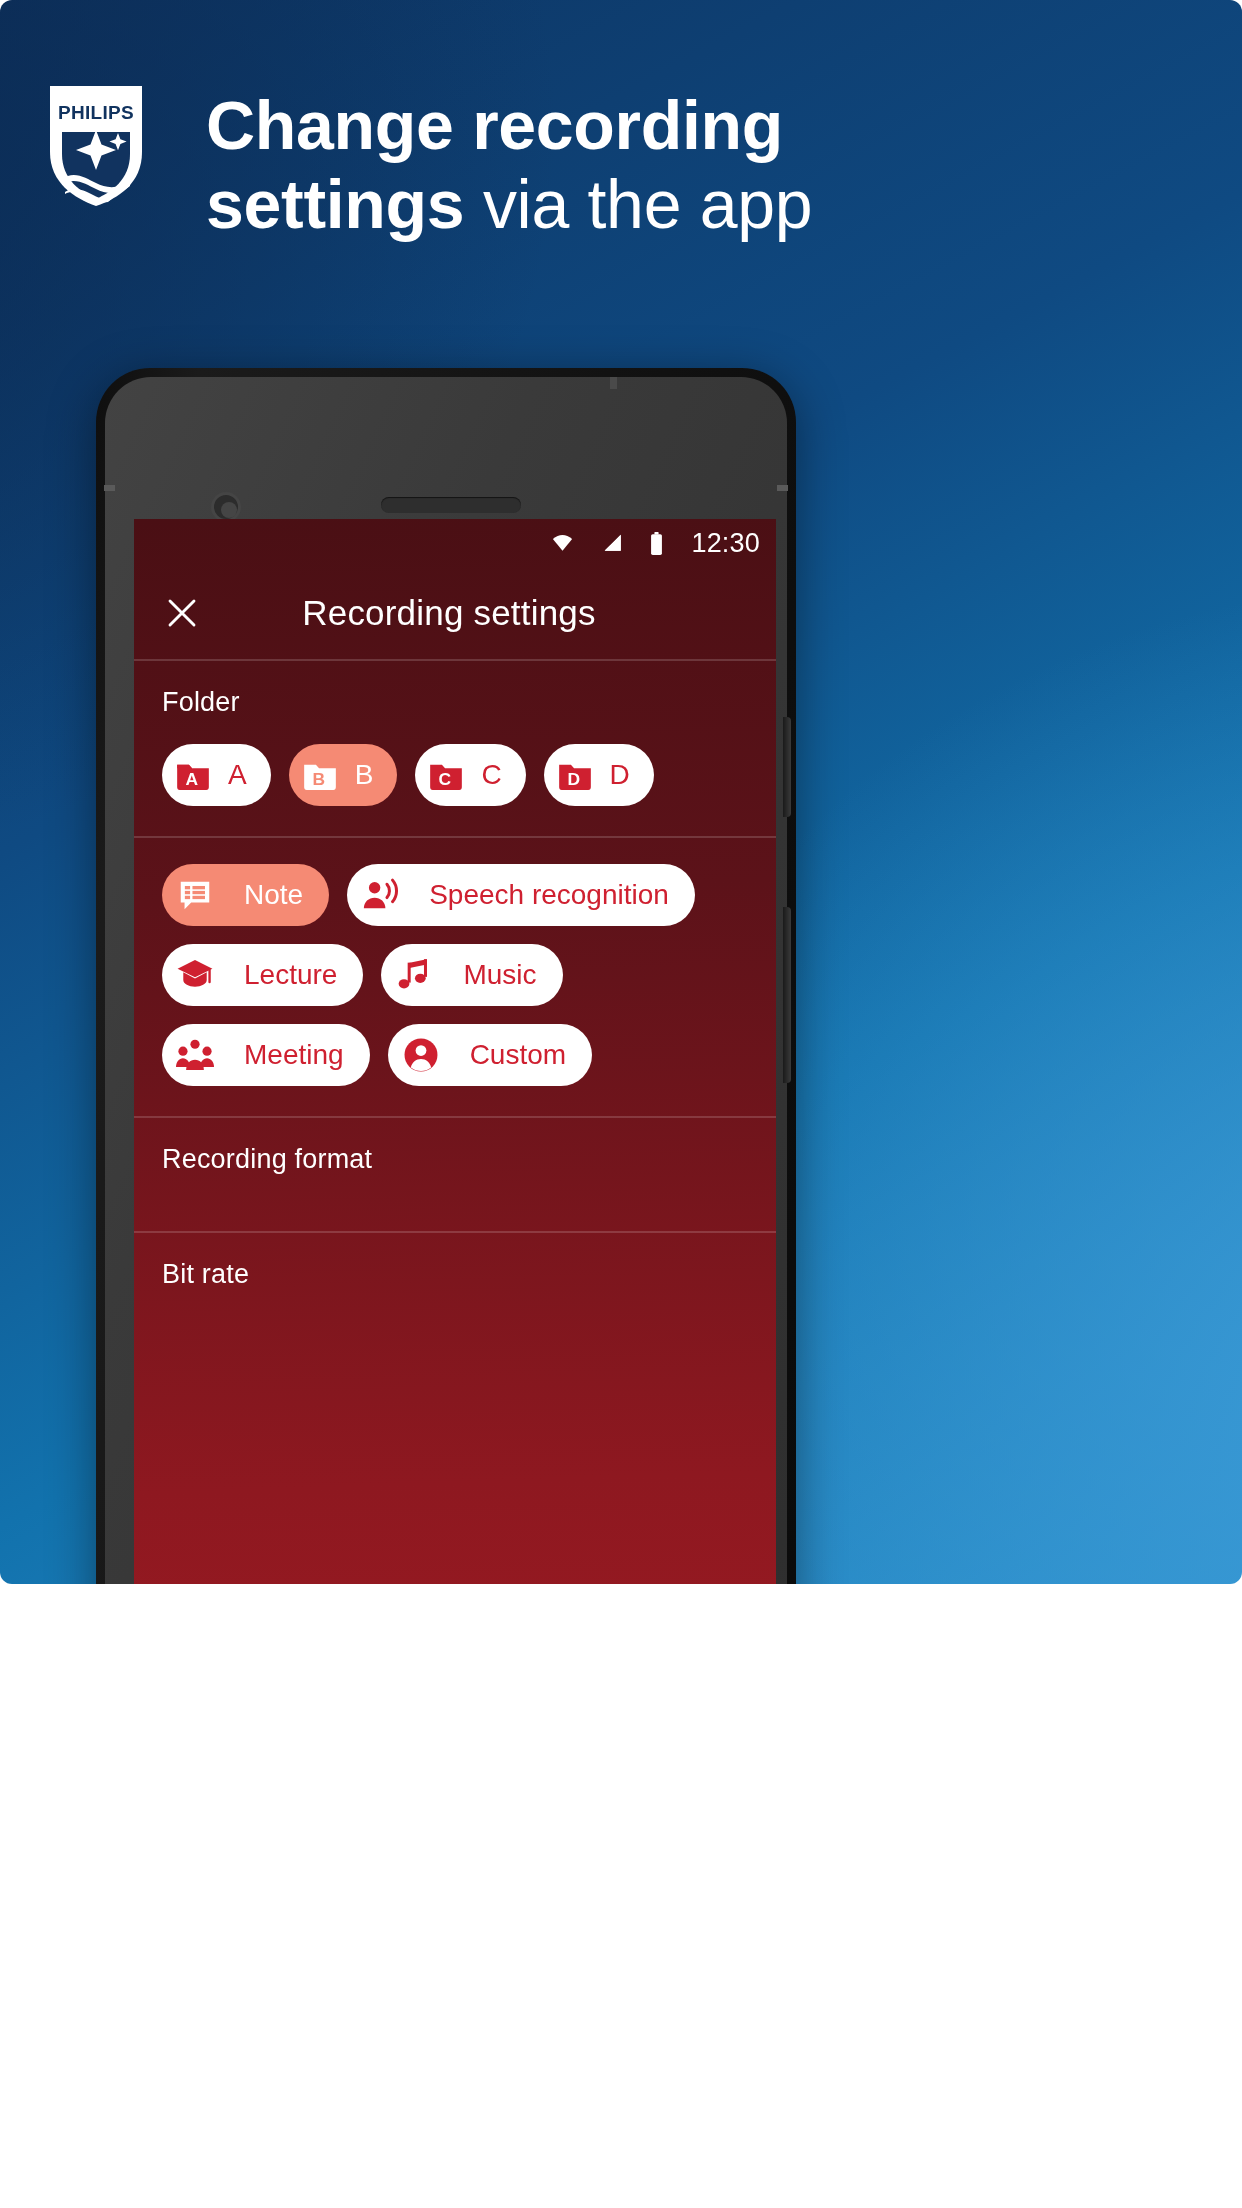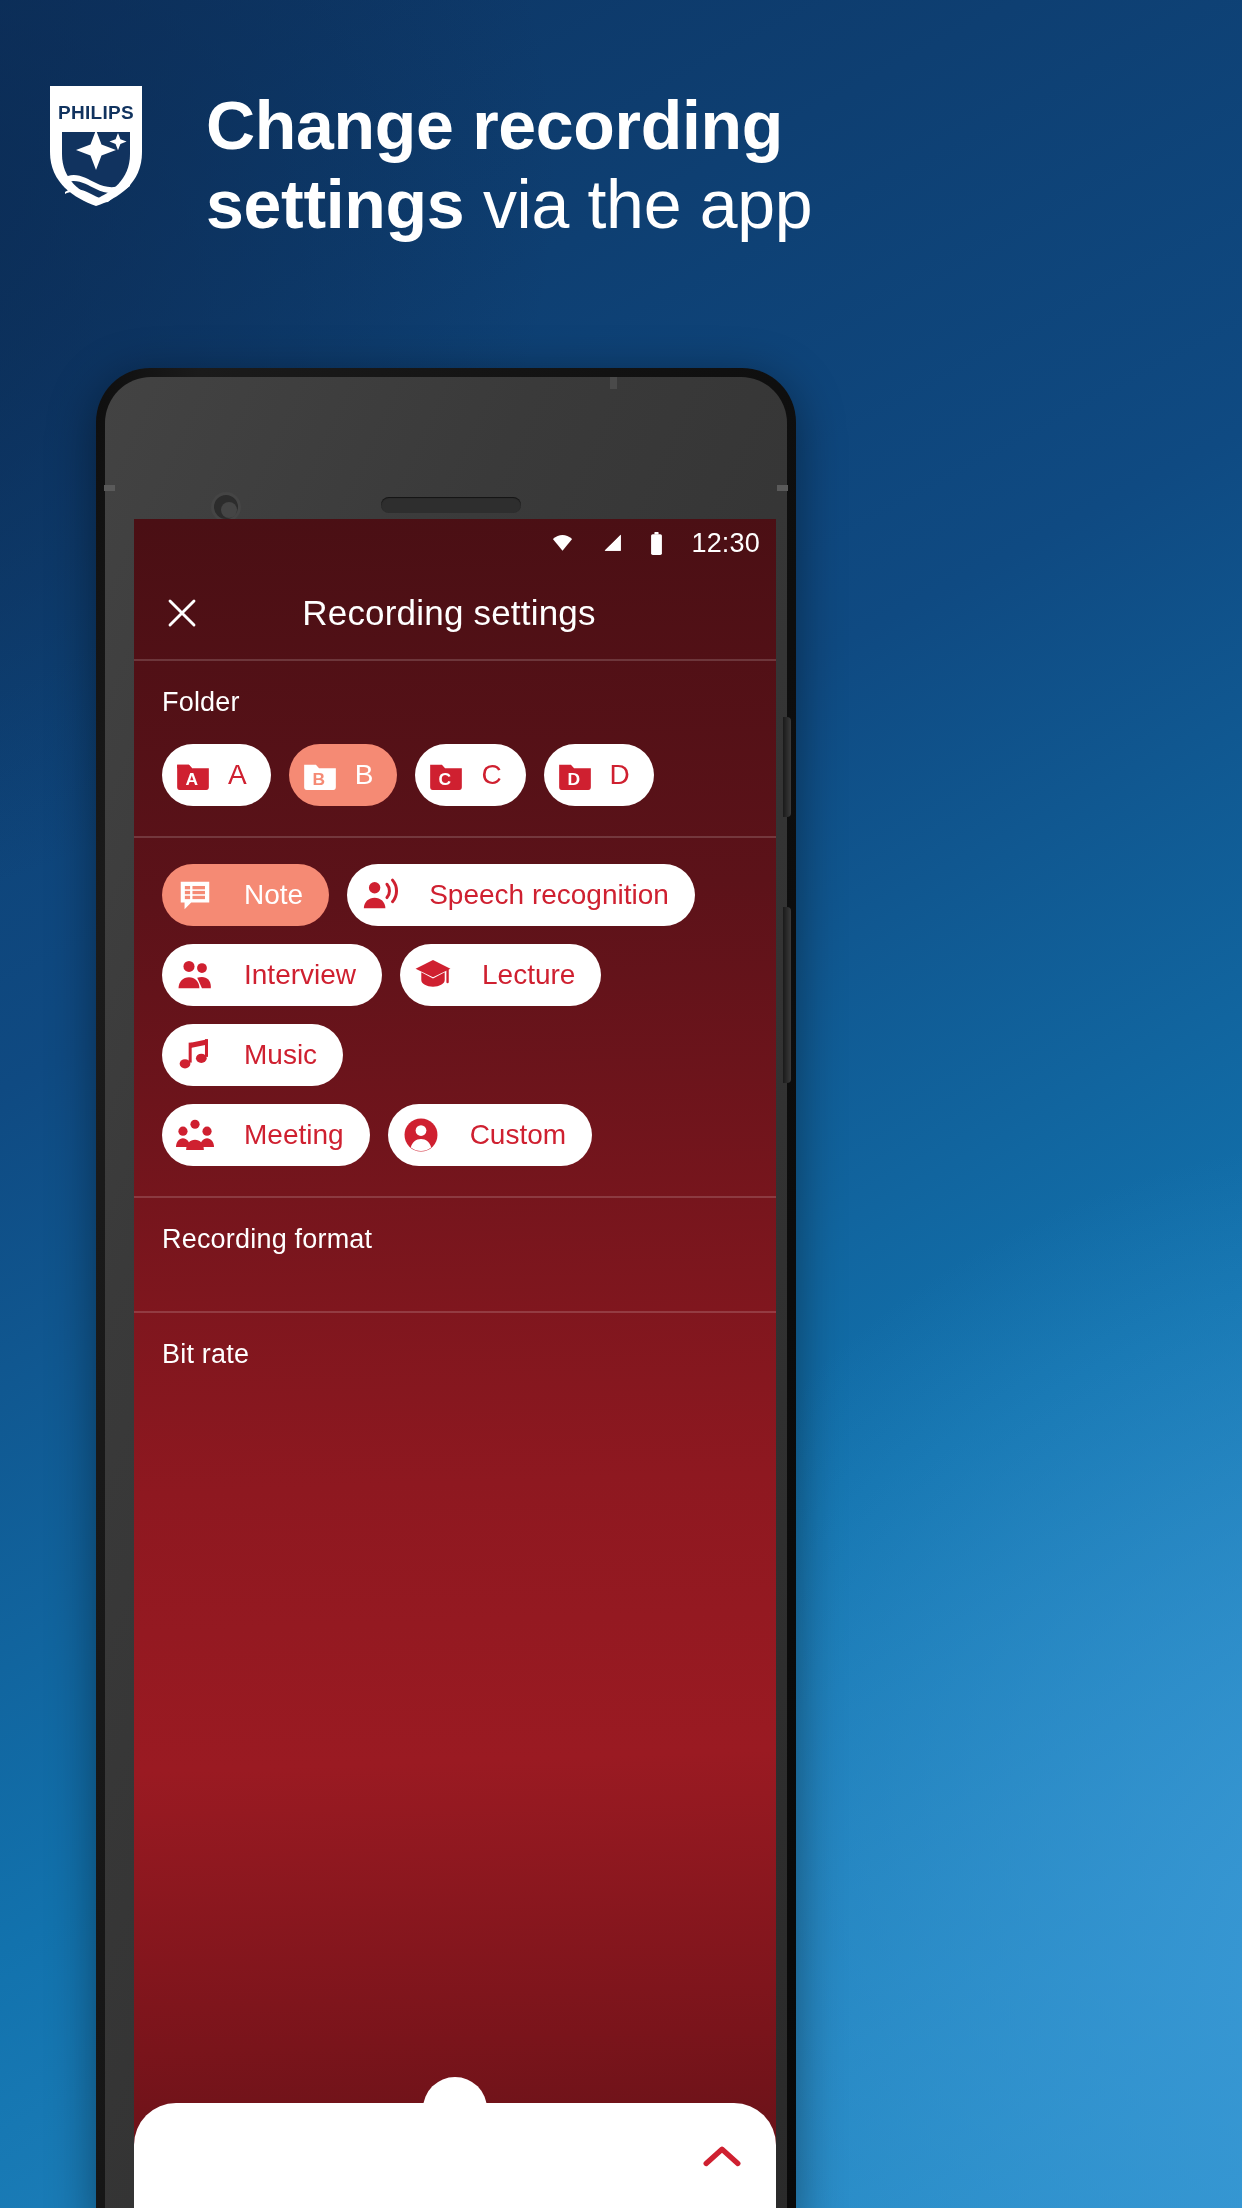--- a/index.html
+++ b/index.html
@@ -5,26 +5,27 @@
   * { box-sizing: border-box; margin: 0; padding: 0; }
   html, body {
     width: 1242px; height: 2208px;
     overflow: hidden;
     font-family: "Liberation Sans", sans-serif;
   }
 
   
   #page {
     position: relative;
-    width: 1242px; height: 2208px;
+    width: 1242px; height: 1584px;
     background:
       radial-gradient(ellipse 1500px 1400px at 115% 88%, #3b9ad6 0%, rgba(59,154,214,0) 58%),
       radial-gradient(ellipse 1300px 1200px at -20% 8%, #0b2a52 0%, rgba(11,42,82,0) 62%),
       linear-gradient(152deg, #0d3462 0%, #0f4a82 38%, #1272ad 68%, #2b90cb 100%);
     overflow: hidden;
+    border-radius: 12px;
   }
 
   
   #header {
     position: absolute;
     top: 78px; left: 0; width: 100%;
     padding-left: 48px;
     display: flex; align-items: flex-start;
   }
   #logo-wrap { width: 96px; flex: 0 0 96px; padding-top: 6px; }
@@ -343,29 +344,20 @@
                   <circle cx="8.6" cy="7.4" r="3.6" fill="#cf2030"></circle>
                   <path d="M1.8 20.4 c0 -4.1 3.1 -6.7 6.8 -6.7 s6.8 2.6 6.8 6.7 Z" fill="#cf2030"></path>
                   <path d="M16.4 5.2 a6.4 6.4 0 0 1 0 8.4" stroke="#cf2030" stroke-width="1.9" fill="none" stroke-linecap="round"></path>
                   <path d="M19.9 2.6 a10.4 10.4 0 0 1 0 13.6" stroke="#cf2030" stroke-width="1.9" fill="none" stroke-linecap="round"></path>
                 </svg>
                 <span>Speech recognition</span>
               </div>
             </div>
 
             <div class="chip-row">
-              <div class="chip">
-                <svg class="ci" viewBox="0 0 24 24">
-                  <circle cx="8.2" cy="6.6" r="3.5" fill="#cf2030"></circle>
-                  <circle cx="16.4" cy="7.6" r="3.1" fill="#cf2030"></circle>
-                  <path d="M1.6 20.4 c0 -4.2 2.9 -7 6.6 -7 s6.6 2.8 6.6 7 Z" fill="#cf2030"></path>
-                  <path d="M13.4 13.8 c0.9 -0.4 2 -0.6 3 -0.6 c3.2 0 5.6 2.4 5.6 6 l0 1.2 h-5.6 Z" fill="#cf2030"></path>
-                </svg>
-                <span>Interview</span>
-              </div>
 
               <div class="chip">
                 <svg class="ci" viewBox="0 0 24 24">
                   <path d="M12 2.6 L23 8 L12 13.4 L1 8 Z" fill="#cf2030"></path>
                   <path d="M4.6 10.2 v5 c0 2.4 3.5 4.2 7.4 4.2 s7.4 -1.8 7.4 -4.2 v-5 L12 14.2 Z" fill="#cf2030"></path>
                   <path d="M21.2 8.8 v7.6" stroke="#cf2030" stroke-width="1.5" stroke-linecap="round"></path>
                 </svg>
                 <span>Lecture</span>
               </div>
 

